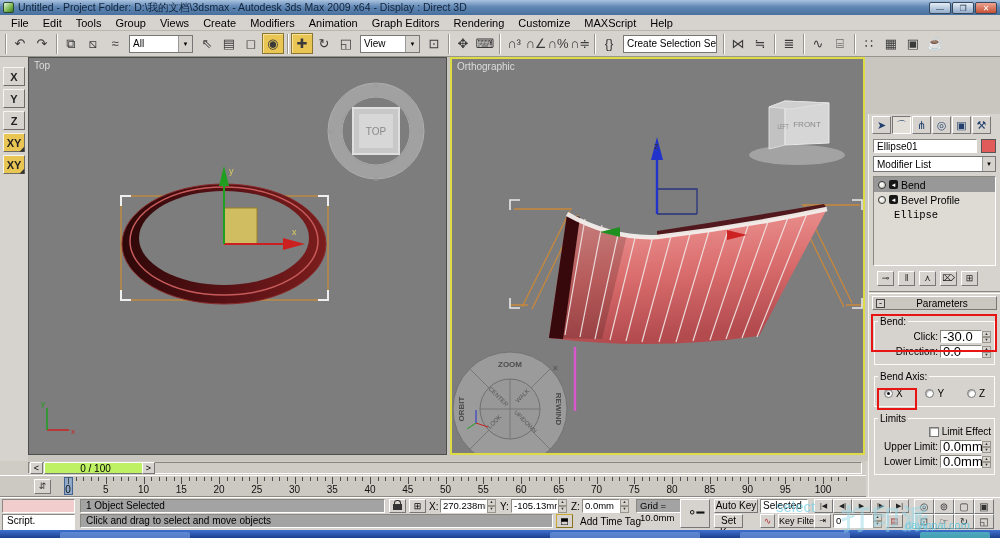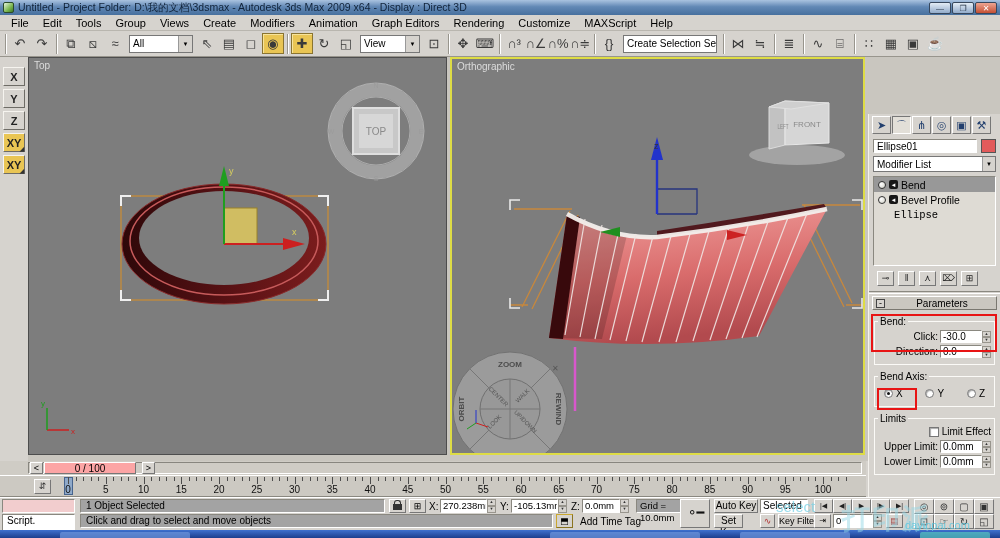--- a/index.html
+++ b/index.html
@@ -52,21 +52,21 @@
   .vp svg{position:absolute;left:0;top:0;}
   .vp-label{position:absolute;left:5px;top:2px;color:#dcdcdc;font-size:10px;z-index:3;}
 
   
   .timeslider{position:absolute;left:0;top:461px;width:866px;height:14px;background:#cfccc5;}
   .ts-track{position:absolute;left:28px;top:1px;width:834px;height:12px;
     border:1px solid;border-color:#88867f #fff #fff #88867f;}
   .ts-btn{position:absolute;top:1px;width:13px;height:12px;background:#d6d3ce;text-align:center;
     border:1px solid;border-color:#fff #777 #777 #fff;font-size:9px;line-height:10px;}
   .ts-prev{left:30px;} .ts-next{left:142px;}
-  .ts-handle{position:absolute;left:44px;top:1px;width:92px;height:12px;background:#fca5a5;
+  .ts-handle{position:absolute;left:44px;top:1px;width:103px;height:12px;background:#bef264;
     border:1px solid;border-color:#fff #777 #777 #fff;text-align:center;font-size:10px;line-height:11px;}
 
   
   .trackbar{position:absolute;left:0;top:475px;width:866px;height:22px;background:#ccc9c2;
     border-top:1px solid #fff;border-bottom:1px solid #8a8880;}
   .tick{position:absolute;top:1px;width:1px;background:#4c4c4c;}
   .tick.minor{height:4px;} .tick.major{height:7px;}
   .tick-label{position:absolute;top:8px;transform:translateX(-50%);font-size:10px;color:#111;}
   .tb-marker{position:absolute;left:64px;top:1px;width:9px;height:18px;background:#8fa9c9;
     border:1px solid #47648e;}
@@ -126,21 +126,21 @@
   .rollout-header{height:14px;margin:0 3px;background:#cac7c0;border:1px solid;
     border-color:#fff #7a7870 #7a7870 #fff;display:flex;align-items:center;font-size:10px;}
   .minus-box{width:9px;height:9px;border:1px solid #444;background:#d6d3ce;font-size:9px;
     line-height:7px;text-align:center;margin:0 3px;}
   .rollout-title{flex:1;text-align:center;}
   fieldset.group{margin:6px 5px 0;border:1px groove #fbfaf7;padding:1px 3px 4px;position:relative;}
   fieldset.group legend{font-size:10px;padding:0 2px;}
   .param-row{display:flex;align-items:center;justify-content:flex-end;margin:2px 0;}
   .param-label{margin-right:2px;}
   .param-field{width:42px;height:13px;background:#fff;border:1px solid;
-    border-color:#8a8880 #fff #fff #8a8880;font-size:10px;line-height:12px;padding:0 2px;}
+    border-color:#8a8880 #fff #fff #8a8880;font-size:13px;line-height:12px;padding:0 2px;}
   .radio-row{display:flex;justify-content:space-between;align-items:center;padding:5px 6px 3px;}
   .radio-opt{display:flex;align-items:center;}
   .radio{width:9px;height:9px;border-radius:50%;background:#fff;border:1px solid #777;
     box-shadow:inset 1px 1px 1px #aaa;margin-right:3px;position:relative;}
   .radio.checked::after{content:"";position:absolute;left:2px;top:2px;width:3px;height:3px;
     border-radius:50%;background:#111;}
   .chk-row{display:flex;justify-content:flex-end;align-items:center;margin:1px 0 3px;}
   .checkbox{width:10px;height:10px;background:#fff;border:1px solid #777;
     box-shadow:inset 1px 1px 1px #aaa;margin-right:3px;}
   .anno{position:absolute;border:2px solid #e81414;pointer-events:none;z-index:5;}

